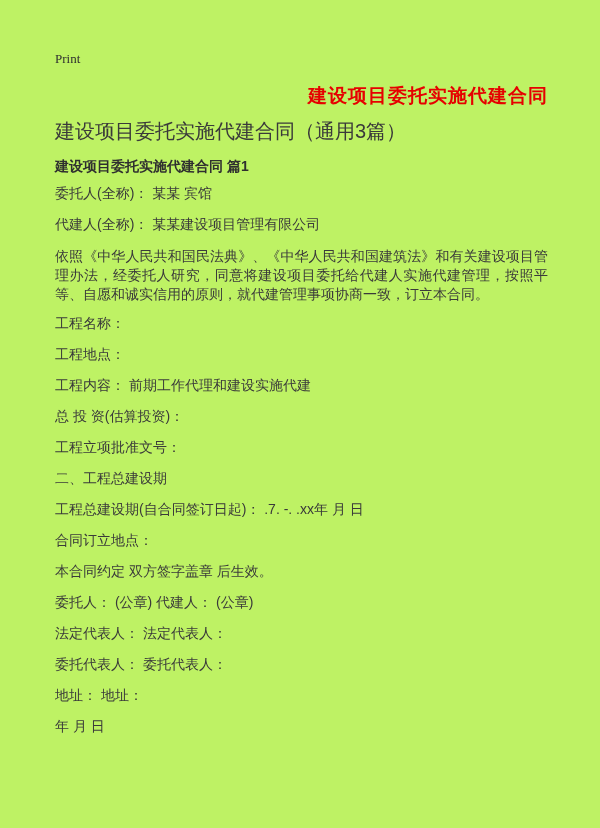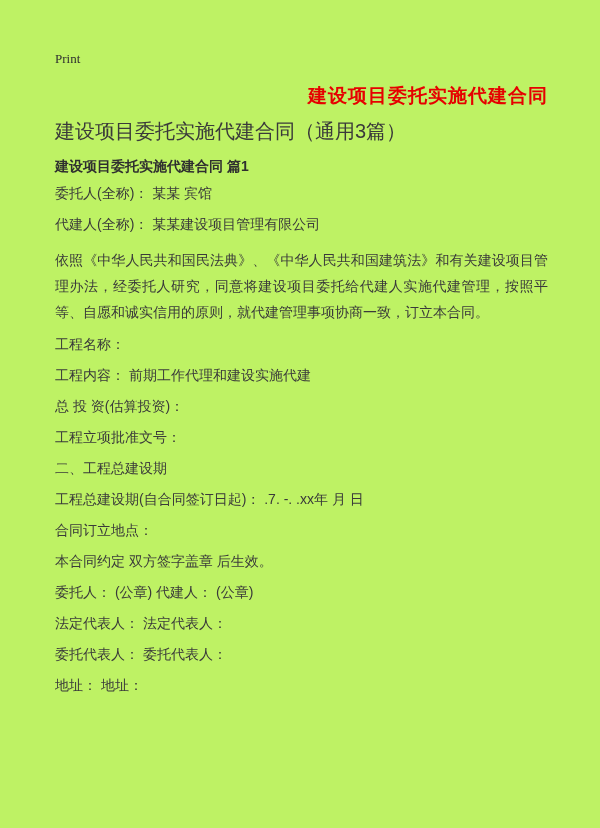--- a/index.html
+++ b/index.html
@@ -50,21 +50,21 @@
   }
   p.line {
     margin: 0 0 12px;
     font-size: 14px;
     line-height: 19px;
     color: #3a3a3a;
   }
   p.para {
     margin: 13px 0 10px;
     font-size: 14px;
-    line-height: 26px;
+    line-height: 19px;
     text-align: justify;
     color: #3a3a3a;
   }
 </style>
 </head>
 <body>
 
 <div class="page">
 
   <span class="print">Print</span>
@@ -72,25 +72,27 @@
   <h1 class="title">建设项目委托实施代建合同</h1>
 
   <p class="subtitle">建设项目委托实施代建合同（通用3篇）</p>
 
   <h2 class="section-heading">建设项目委托实施代建合同 篇1</h2>
 
   <p class="line">委托人(全称)： 某某 宾馆</p>
   <p class="line">代建人(全称)： 某某建设项目管理有限公司</p>
   <p class="para">依照《中华人民共和国民法典》、《中华人民共和国建筑法》和有关建设项目管理办法，经委托人研究，同意将建设项目委托给代建人实施代建管理，按照平等、自愿和诚实信用的原则，就代建管理事项协商一致，订立本合同。</p>
   <p class="line">工程名称：</p>
+  <p class="line">工程地点：</p>
   <p class="line">工程内容： 前期工作代理和建设实施代建</p>
   <p class="line">总 投 资(估算投资)：</p>
   <p class="line">工程立项批准文号：</p>
   <p class="line">二、工程总建设期</p>
   <p class="line">工程总建设期(自合同签订日起)： .7. -. .xx年 月 日</p>
   <p class="line">合同订立地点：</p>
   <p class="line">本合同约定 双方签字盖章 后生效。</p>
   <p class="line">委托人： (公章) 代建人： (公章)</p>
   <p class="line">法定代表人： 法定代表人：</p>
   <p class="line">委托代表人： 委托代表人：</p>
   <p class="line">地址： 地址：</p>
+  <p class="line">年 月 日</p>
 
 </div>
 
 </body></html>

